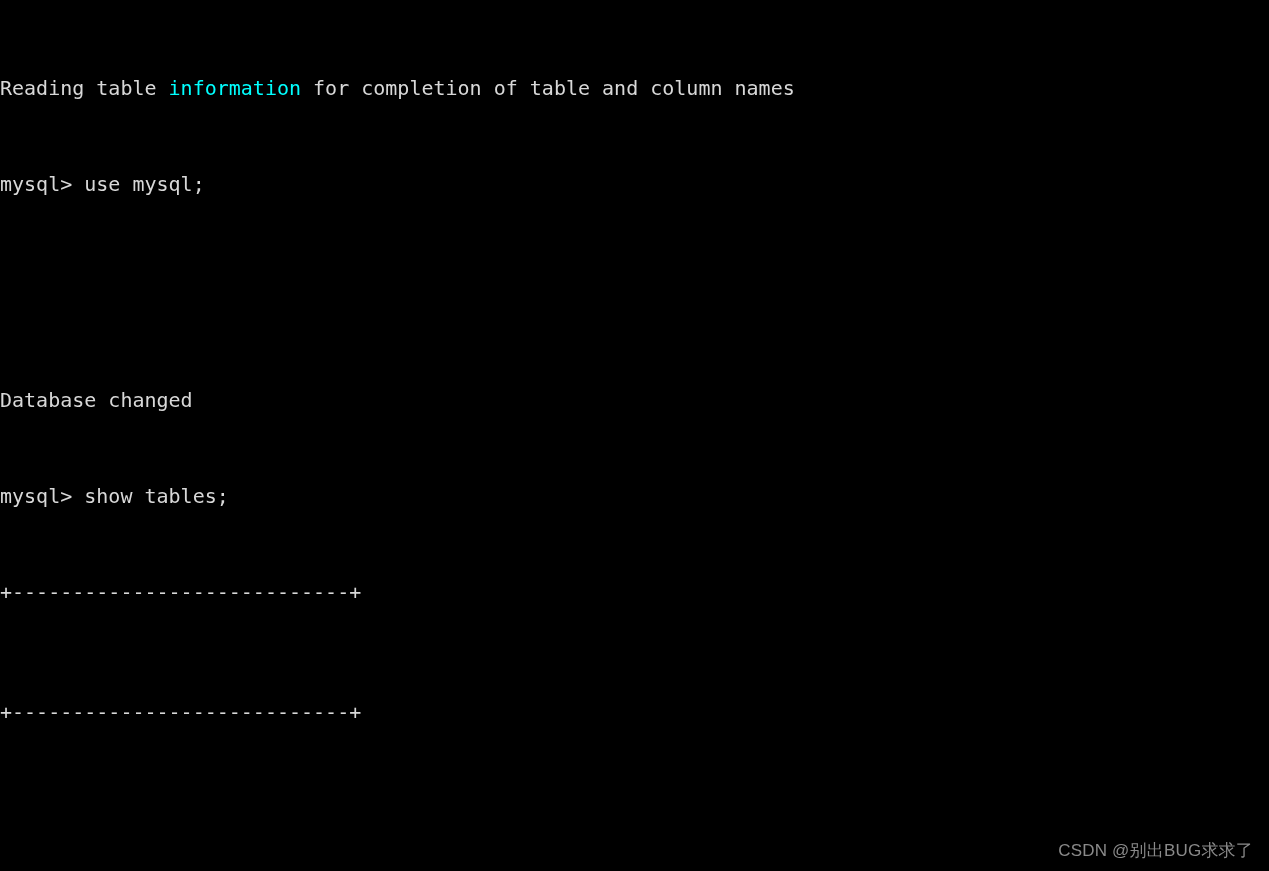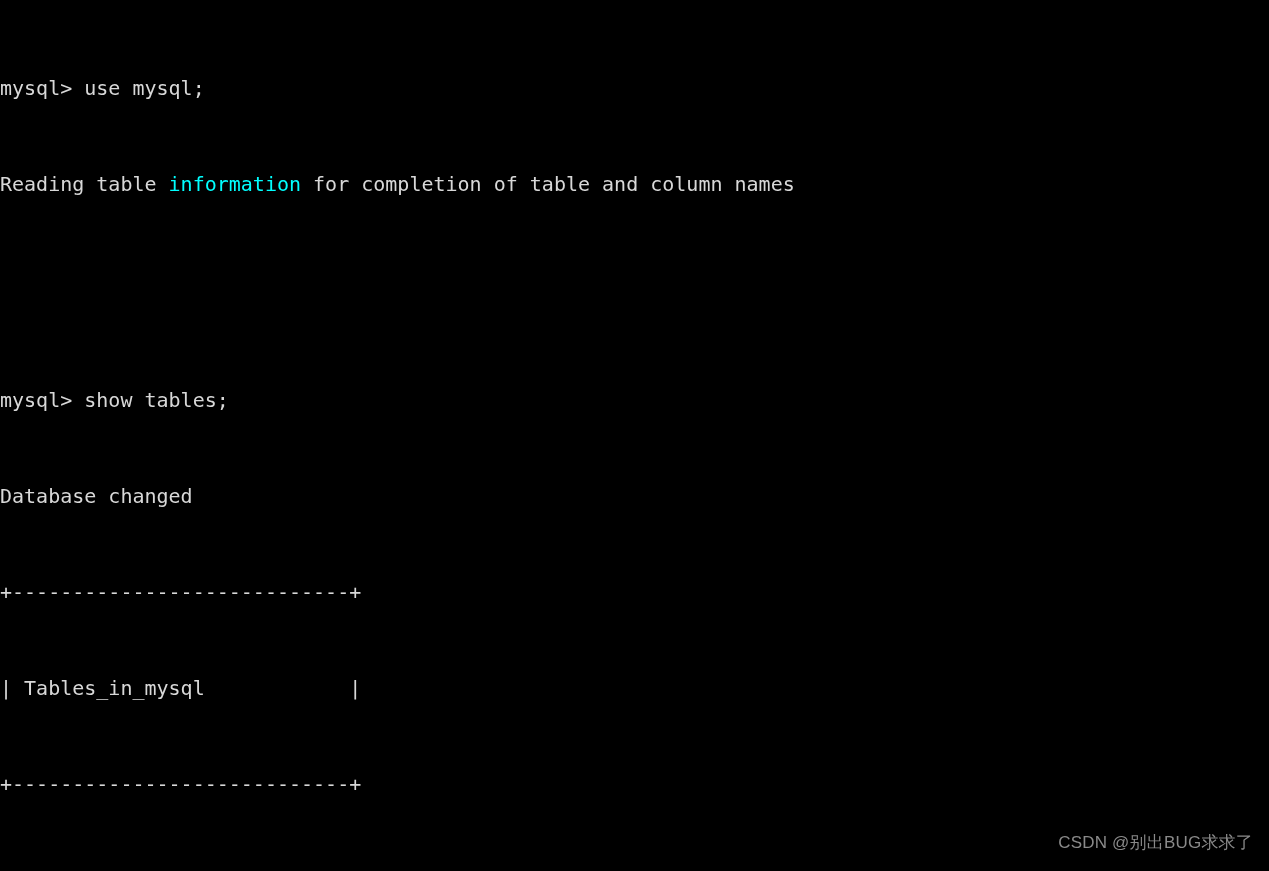--- a/index.html
+++ b/index.html
@@ -40,50 +40,49 @@
   }
   .kw-cyan {
     color: #00ffff;
   }
   .tbl-border {
     color: #d8d8d8;
   }
   .watermark {
     position: absolute;
     right: 16px;
-    bottom: 16px;
+    bottom: 8px;
     color: #8a8a8a;
     font-family: "Liberation Sans", "DejaVu Sans", sans-serif;
     font-size: 17px;
     line-height: 24px;
     white-space: pre;
     letter-spacing: 0.2px;
   }
 </style>
 </head>
 <body>
 
 <div id="screen">
 
   <div id="terminal">
 
+    <div class="line"><span>Reading table </span><span class="kw-cyan">information</span><span> for completion of table and column names</span></div>
+
     <div class="line"><span>mysql&gt; use mysql;</span></div>
-
-    <div class="line"><span>Reading table </span><span class="kw-cyan">information</span><span> for completion of table and column names</span></div>
 
 
     <div class="line blank"></div>
 
+    <div class="line"><span>Database changed</span></div>
+
     <div class="line"><span>mysql&gt; show tables;</span></div>
-
-    <div class="line"><span>Database changed</span></div>
 
     <div class="line tbl-border"><span>+----------------------------+</span></div>
 
-    <div class="line"><span>| Tables_in_mysql            |</span></div>
 
     <div class="line tbl-border"><span>+----------------------------+</span></div>
 
     
 
   </div>
 
   <div class="watermark">CSDN @别出BUG求求了</div>
 
 </div>

